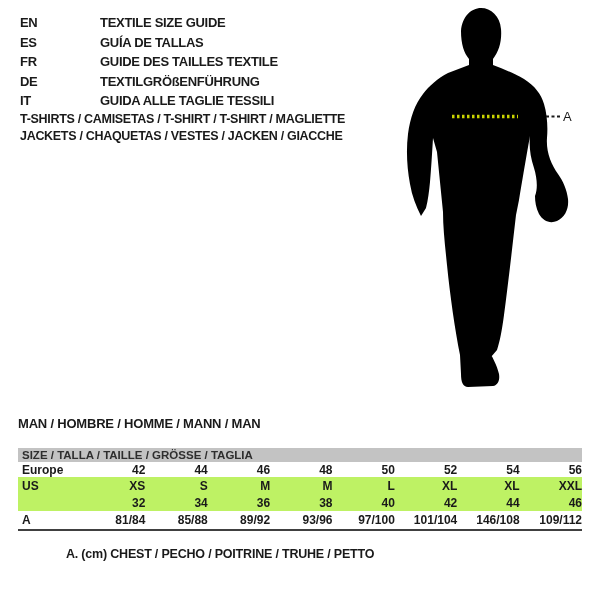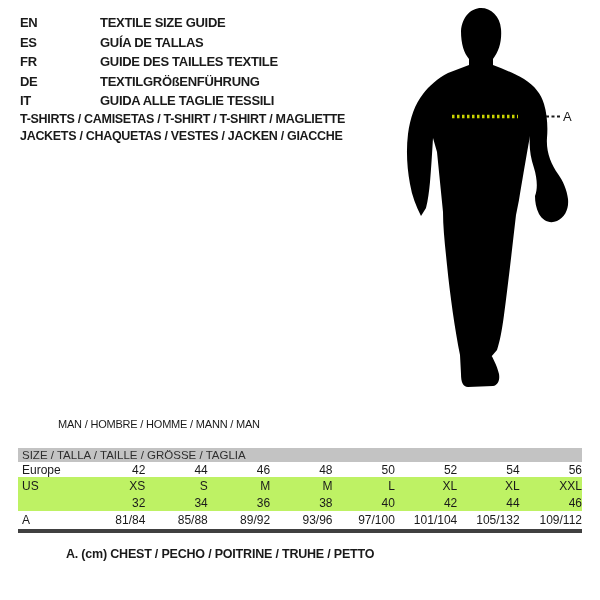--- a/index.html
+++ b/index.html
@@ -12,23 +12,23 @@
   .lang-row{display:flex;height:19.5px;align-items:center;gap:40px;}
   .lang-code{width:40px;font-weight:700;font-size:13px;letter-spacing:-.3px;}
   .lang-label{font-weight:700;font-size:13px;letter-spacing:-.3px;white-space:nowrap;}
   
   .cats{position:absolute;left:20px;top:111px;}
   .cat-line{font-weight:700;font-size:12.5px;letter-spacing:-.3px;line-height:17px;white-space:nowrap;}
   
   .figure-svg{position:absolute;left:0;top:0;width:600px;height:600px;}
   .measure-label{font-family:"Liberation Sans",sans-serif;font-size:13px;fill:#1a1a1a;}
   
-  .section-title{position:absolute;left:18px;top:416px;font-weight:400;font-size:11px;letter-spacing:-.2px;line-height:16px;margin-left:40px;}
+  .section-title{position:absolute;left:18px;top:416px;font-weight:700;font-size:13px;letter-spacing:-.2px;line-height:16px;}
   
-  .size-table{position:absolute;left:18px;top:448px;width:564px;border-bottom:4px solid #404040;font-size:12px;}
+  .size-table{position:absolute;left:18px;top:448px;width:564px;border-bottom:2px solid #404040;font-size:12px;font-weight:bold;}
   .st-header{height:14px;line-height:14px;background:#c3c3c3;color:#2e2e2e;padding-left:4px;font-size:11.5px;}
   .tr{display:grid;grid-template-columns:65px repeat(8,1fr);align-items:center;}
   .tr.r-europe{height:15px;}
   .tr.r-us,.tr.r-num{height:17px;background:#bef264;}
   .tr.r-a{height:18px;}
   .td{text-align:right;white-space:nowrap;}
   .td.label{text-align:left;padding-left:4px;}
   
   .footnote{position:absolute;left:18px;top:546px;font-weight:700;font-size:12.5px;letter-spacing:-.2px;line-height:16px;margin-left:48px;}
 </style>
@@ -155,20 +155,20 @@
     </div>
 
     <div class="tr r-a">
       <div class="td label">A</div>
       <div class="td">81/84</div>
       <div class="td">85/88</div>
       <div class="td">89/92</div>
       <div class="td">93/96</div>
       <div class="td">97/100</div>
       <div class="td">101/104</div>
-      <div class="td">105/132</div>
+      <div class="td">146/108</div>
       <div class="td">109/112</div>
     </div>
   </div>
 
   <div class="footnote">A. (cm) CHEST / PECHO / POITRINE / TRUHE / PETTO</div>
 
 </div>
 
 </body></html>

